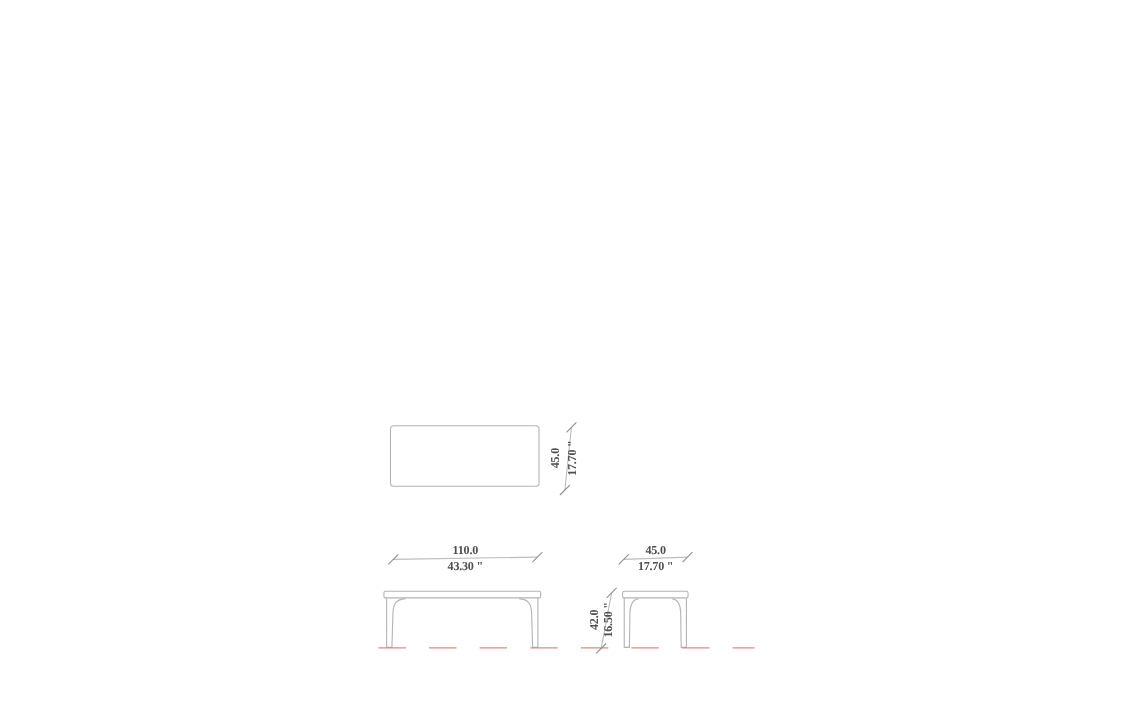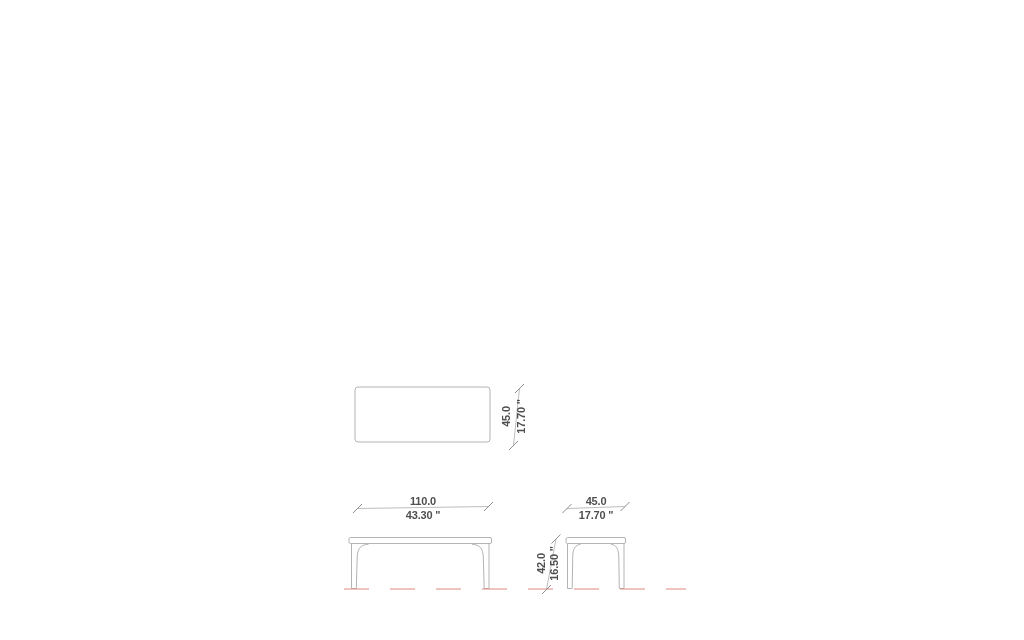--- a/index.html
+++ b/index.html
@@ -1,18 +1,18 @@
 <!DOCTYPE html>
 <html style="--bg: #ffffff; --outline: #b4b4b4; --dim: #bdbdbd; --tick: #8f8f8f; --text: #4f4f4f; --floor: #e08a80;"><head>
 <meta charset="utf-8">
 <style>
   html,body{margin:0;padding:0;background:#fff;}
   .canvas{
     position:relative;width:820px;height:640px;background:var(--bg,#fff);
-    overflow:hidden;font-family:Liberation Sans, sans-serif;
+    overflow:hidden;font-family:Liberation Serif, serif;
   }
   .canvas svg{position:absolute;left:0;top:0;width:1024px;height:640px;}
   .outline{fill:#ffffff;stroke:var(--outline,#b4b4b4);stroke-width:1;}
   .outline path{fill:none;}
   .dim line{stroke:var(--dim,#bdbdbd);stroke-width:1;}
   .dim path{stroke:var(--tick,#909090);stroke-width:1;fill:none;}
   .floor{stroke:var(--floor,#e08a80);stroke-width:1.2;fill:none;}
   .dim-label{
     position:absolute;width:70px;height:13px;line-height:13px;
     margin-left:-35px;margin-top:-6.5px;text-align:center;

